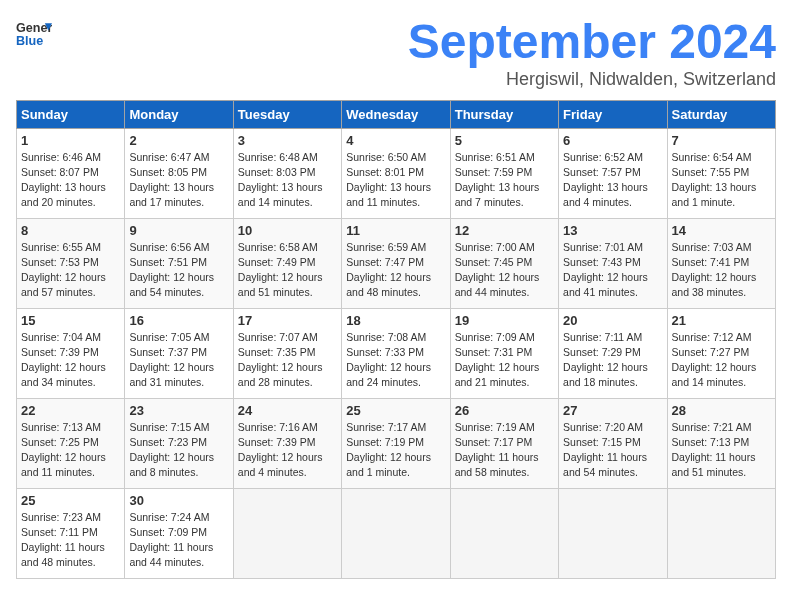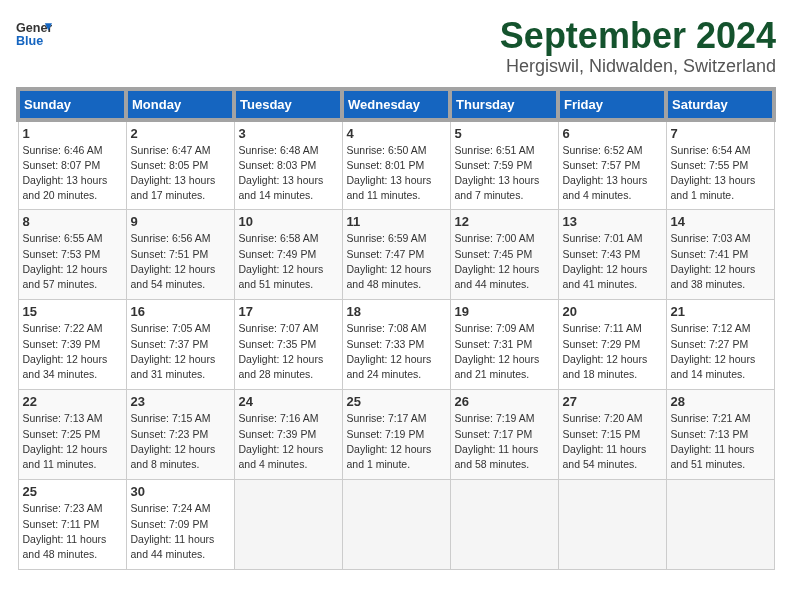--- a/index.html
+++ b/index.html
@@ -22,42 +22,42 @@
       gap: 4px;
     }
     .logo-icon {
       width: 36px;
       height: 36px;
     }
     .title-block {
       text-align: right;
     }
     .month-title {
-      font-size: 36px;
+      font-size: 48px;
       font-weight: bold;
-      color: #14532d;
+      color: #3b82f6;
       line-height: 1.1;
     }
     .location-title {
       font-size: 18px;
       color: #555;
     }
     table {
       width: 100%;
       border-collapse: collapse;
       table-layout: fixed;
     }
     th {
       background-color: #1565c0;
       color: #fff;
       font-size: 13px;
       font-weight: bold;
       padding: 6px 4px;
       text-align: left;
-      border: 4px solid #a3a3a3;
+      border: 1px solid #a3a3a3;
     }
     td {
       vertical-align: top;
       border: 1px solid #ccc;
       padding: 4px 4px 6px 4px;
       font-size: 10.5px;
       color: #333;
       height: 90px;
       background: #fff;
     }
@@ -205,21 +205,21 @@
           <span class="day-num">14</span>
           <div class="day-info" style="white-space: pre-line;">Sunrise: 7:03 AM
 Sunset: 7:41 PM
 Daylight: 12 hours
 and 38 minutes.</div>
         </td>
       </tr>
       <tr>
         <td>
           <span class="day-num">15</span>
-          <div class="day-info" style="white-space: pre-line;">Sunrise: 7:22 AM
+          <div class="day-info" style="white-space: pre-line;">Sunrise: 7:04 AM
 Sunset: 7:39 PM
 Daylight: 12 hours
 and 34 minutes.</div>
         </td>
         <td>
           <span class="day-num">16</span>
           <div class="day-info" style="white-space: pre-line;">Sunrise: 7:05 AM
 Sunset: 7:37 PM
 Daylight: 12 hours
 and 31 minutes.</div>

